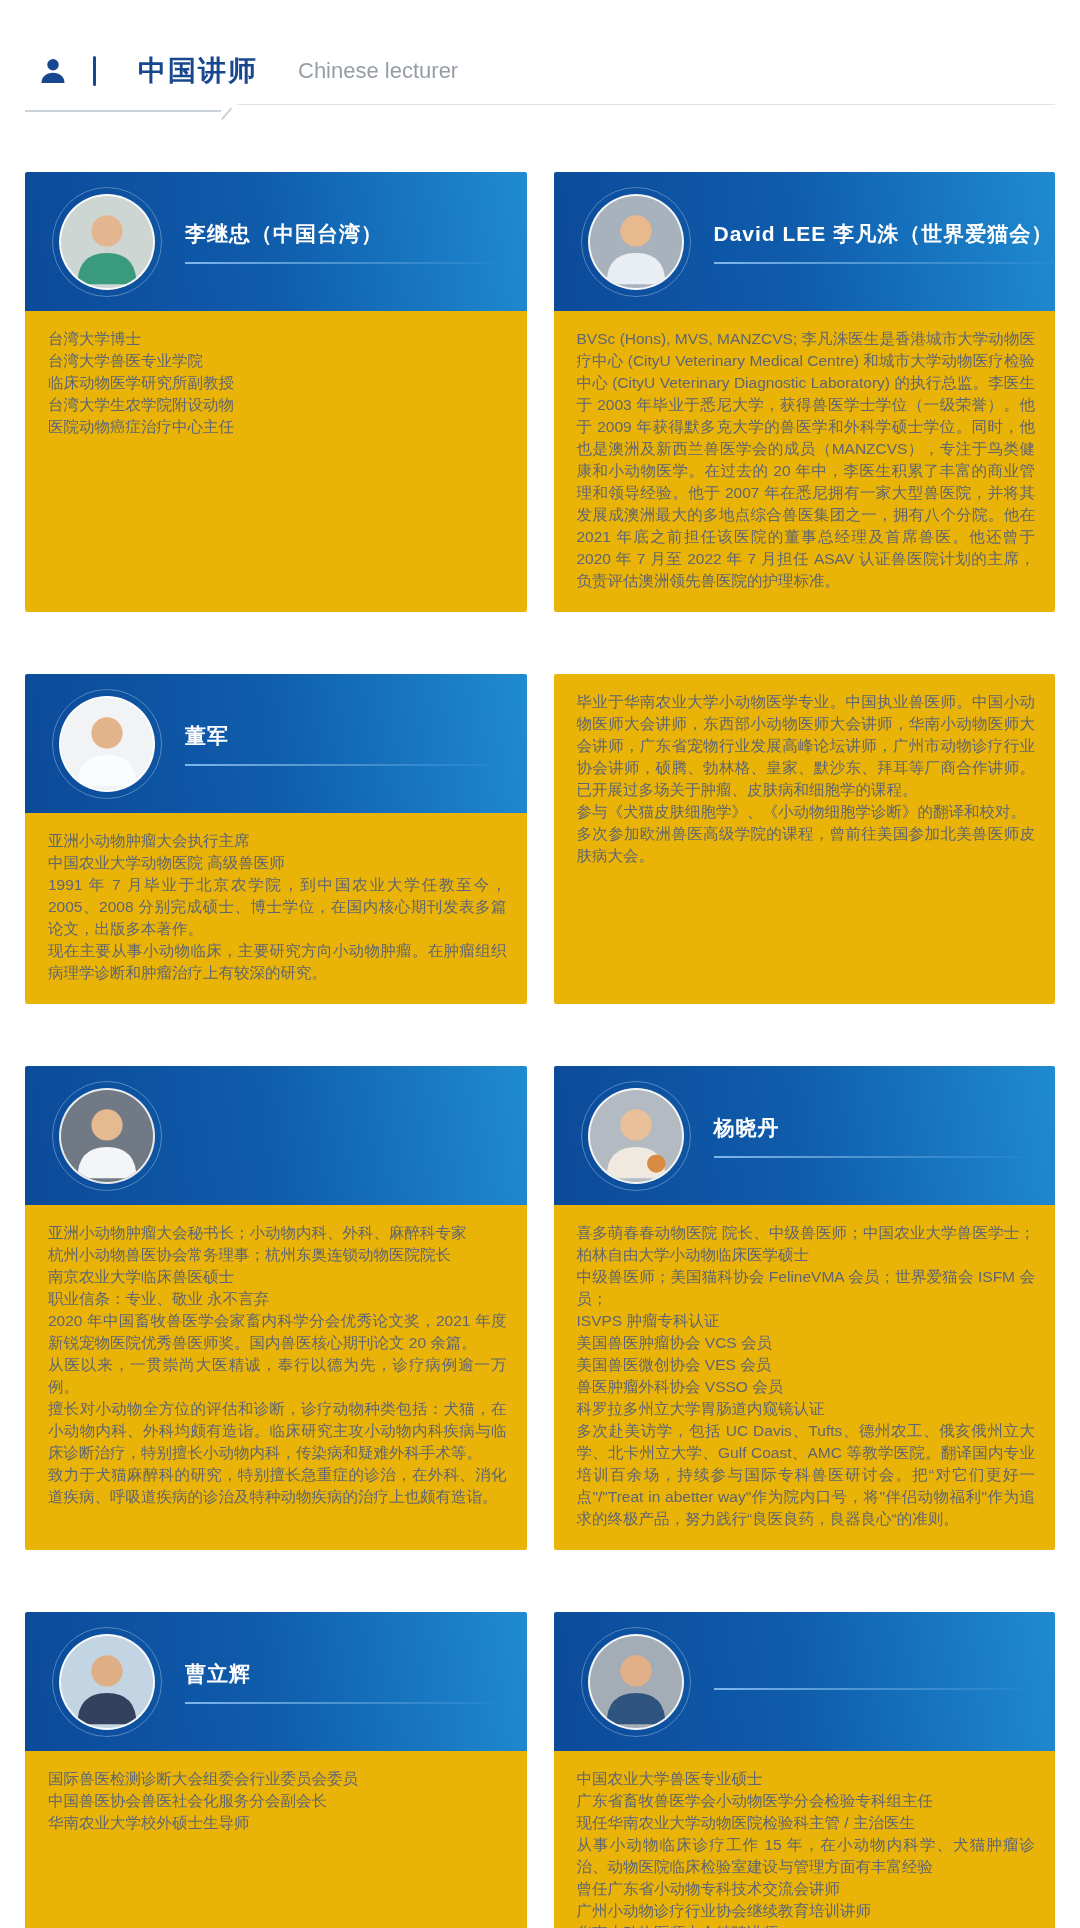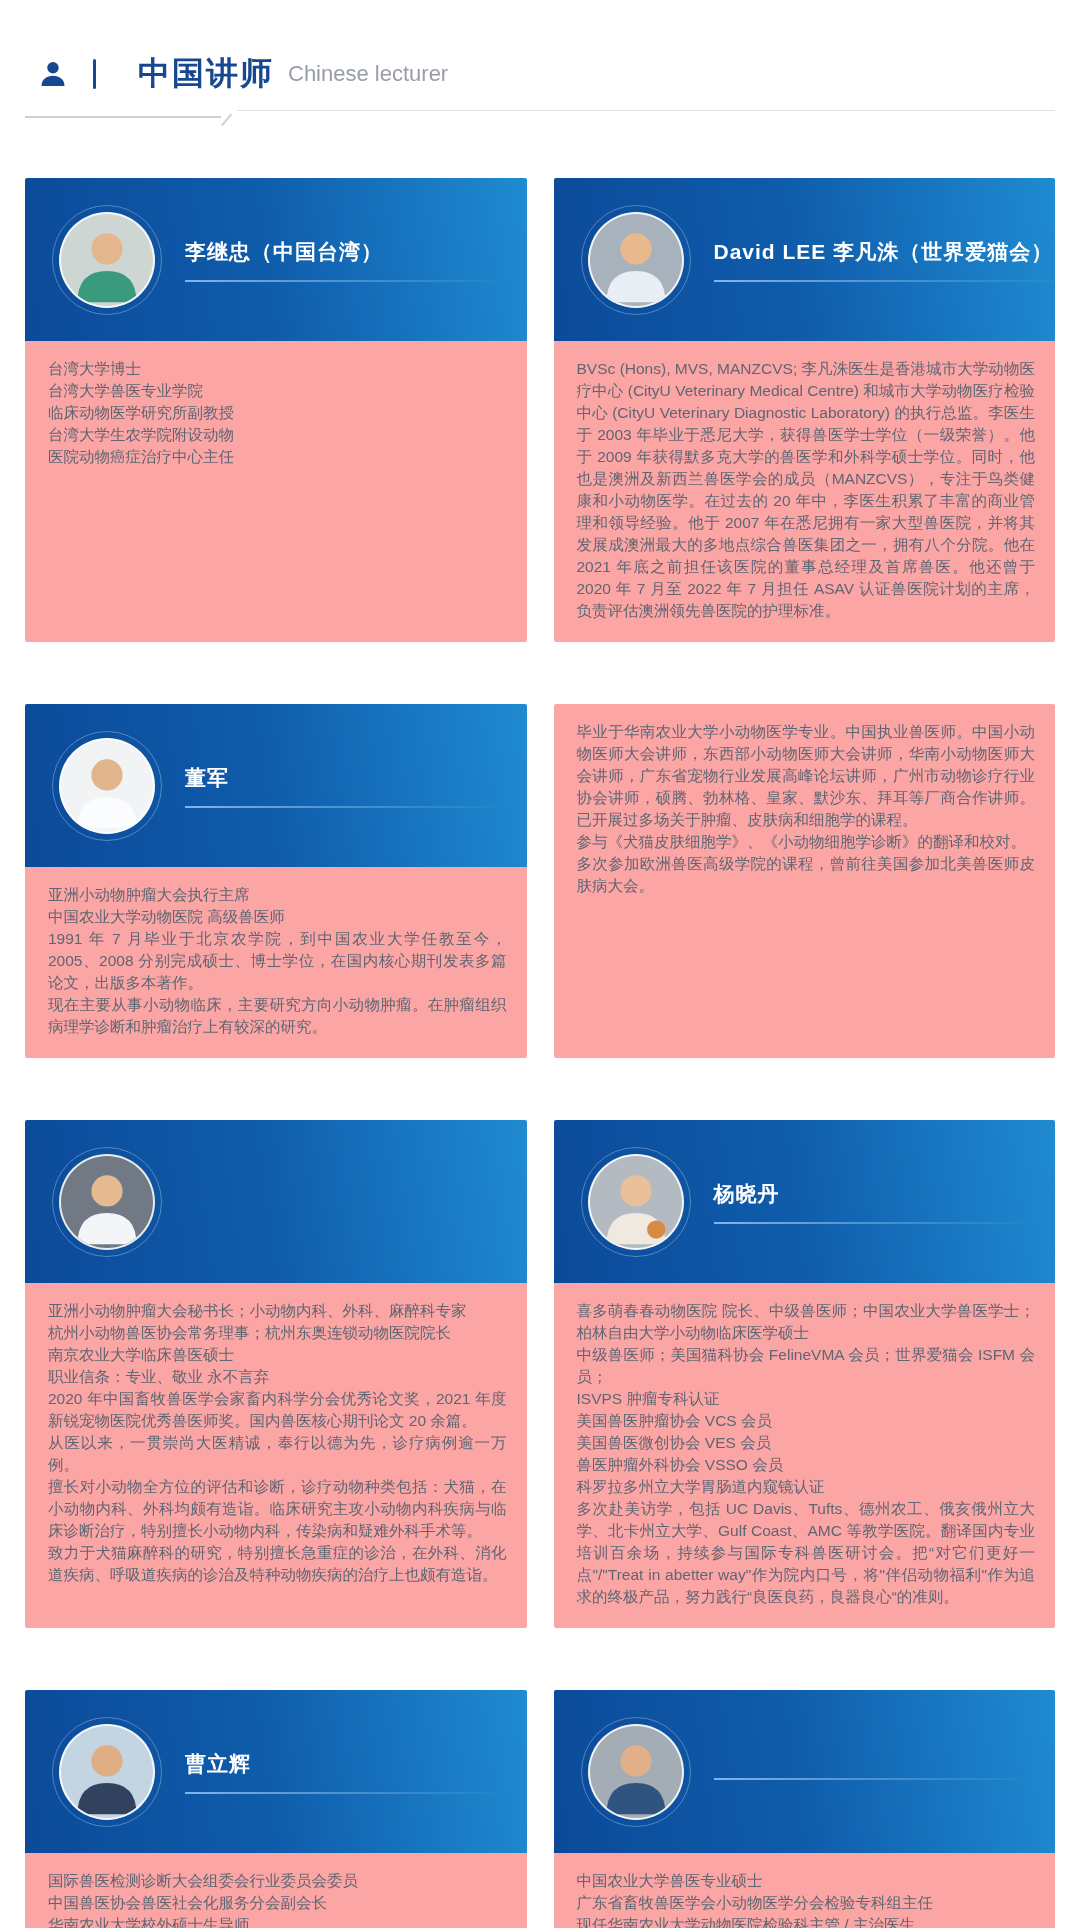--- a/index.html
+++ b/index.html
@@ -8,47 +8,47 @@
     font-family:"Liberation Sans","DejaVu Sans",sans-serif;
     color:#5f6672;
     -webkit-font-smoothing:antialiased;
   }
   .page{padding:52px 25px 24px 25px;}
 
   
   .sec-header{display:flex;align-items:center;gap:14px;padding-left:12px;}
   .sec-header .person-ic{width:32px;height:32px;flex:0 0 auto;}
   .sec-header .vbar{width:3px;height:30px;background:#17478f;border-radius:2px;margin:0 10px;}
-  .sec-title-cn{font-size:32px;font-weight:bold;color:#17478f;letter-spacing:2px;margin-left:18px;}
-  .sec-title-en{font-size:22px;color:#979da6;font-weight:400;}
+  .sec-title-cn{font-size:28px;font-weight:bold;color:#17478f;letter-spacing:2px;margin-left:18px;}
+  .sec-title-en{font-size:22px;color:#979da6;margin-left:26px;font-weight:400;}
   .header-rule{position:relative;height:14px;margin-top:12px;}
   .header-rule .seg-left{position:absolute;left:0;top:8px;width:196px;height:2px;background:#ccd2da;}
   .header-rule .seg-diag{position:absolute;left:196px;top:2px;width:2px;height:15px;background:#ccd2da;transform:rotate(40deg);transform-origin:bottom left;}
   .header-rule .seg-right{position:absolute;left:212px;top:2px;right:0;height:1px;background:#e0e4ea;}
 
   
   .rows{margin-top:56px;display:flex;flex-direction:column;gap:62px;}
   .row{display:flex;gap:27px;align-items:stretch;}
   .card{flex:1 1 0;display:flex;flex-direction:column;border-radius:2px;overflow:hidden;}
 
   .card-head{
-    height:163px;flex:0 0 auto;display:flex;align-items:center;
+    height:139px;flex:0 0 auto;display:flex;align-items:center;
     background:linear-gradient(82deg,#0b4a99 0%,#0f5cab 48%,#1f8bd1 100%);
     padding-left:34px;position:relative;
   }
   .avatar-wrap{position:relative;width:96px;height:96px;flex:0 0 auto;}
   .avatar-wrap::after{content:'';position:absolute;inset:-7px;border:1px solid rgba(255,255,255,0.30);border-radius:50%;}
   .avatar{width:96px;height:96px;border-radius:50%;overflow:hidden;border:2px solid rgba(255,255,255,0.85);box-sizing:border-box;}
   .avatar svg{display:block;width:100%;height:100%;}
   .name-block{flex:1;margin-left:30px;margin-right:34px;}
   .lect-name{color:#ffffff;font-size:21px;font-weight:bold;letter-spacing:1px;white-space:nowrap;}
   .name-rule{height:2px;margin-top:14px;background:linear-gradient(to right,rgba(132,189,238,0.95),rgba(132,189,238,0.06));}
 
   .card-body{
-    flex:1 1 auto;background:#fca5a5;
+    flex:1 1 auto;background:#eab308;
     padding:17px 20px 20px 23px;
     font-size:15.5px;line-height:22px;color:#5f6672;
     white-space:pre-line;text-align:justify;
   }
 </style>
 </head>
 <body>
 
 <div class="page">
 

